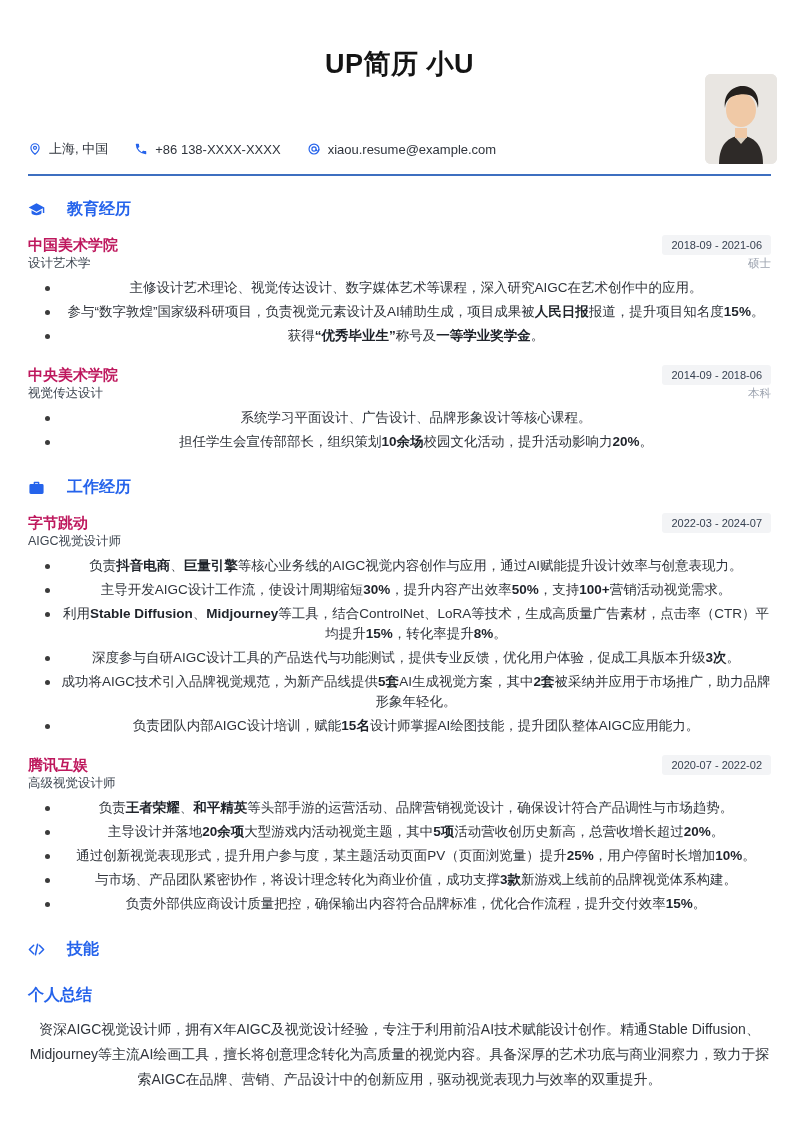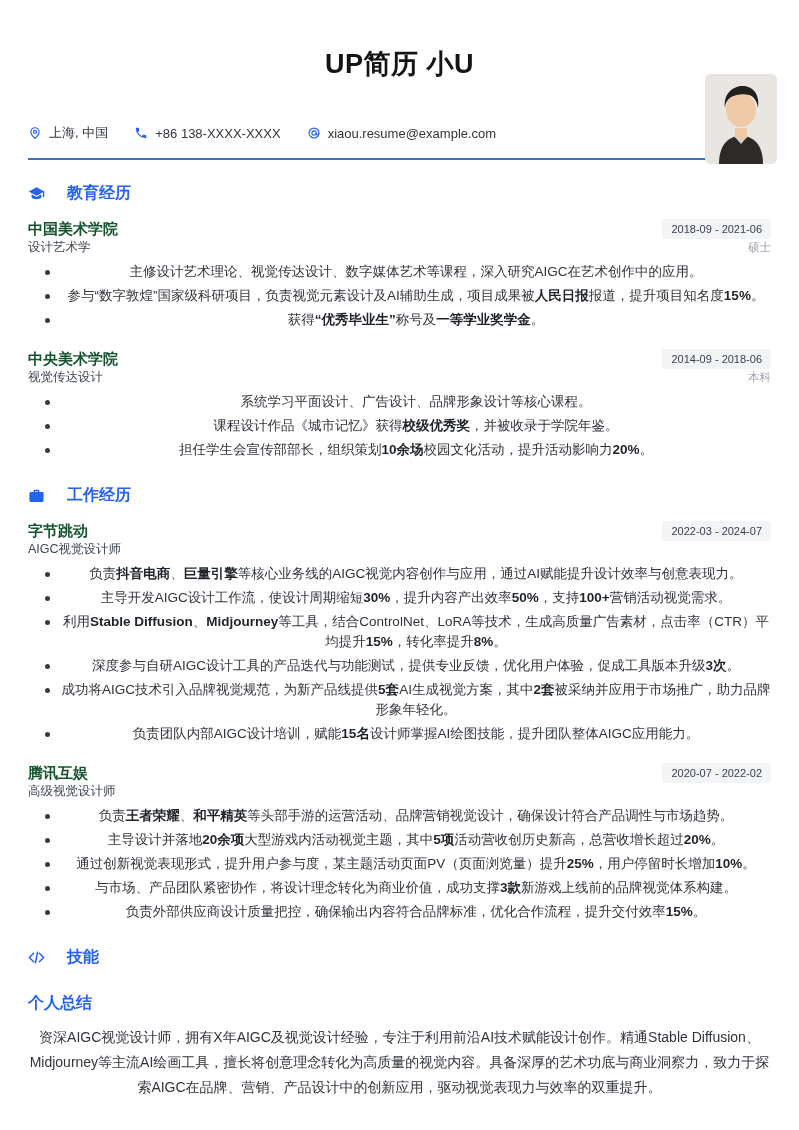--- a/index.html
+++ b/index.html
@@ -18,40 +18,40 @@
   }
   .photo {
     position:absolute; top:28px; right:22px; width:72px; height:90px;
     border-radius:6px; overflow:hidden; background:#e7e4e1;
   }
   .photo svg { display:block; width:100%; height:100%; }
   .contact-row {
     margin-top:42px; display:flex; align-items:center; gap:26px;
     font-size:13px; color:#2F343C;
   }
-  .contact-item { display:flex; align-items:center; gap:7px; }
+  .contact-item { display:flex; align-items:center; gap:7px;margin-top:16px; }
   .cicon { width:14px; height:14px; color:#2563EB; display:inline-flex; }
   .cicon svg { width:14px; height:14px; }
   .divider { margin-top:16px; height:2px; background:#3D6FC0; }
 
   
   .section { margin-top:22px; }
   .section.tight { margin-top:24px; }
   .section-header {
     display:flex; align-items:center; gap:22px;
     color:#2563EB; font-size:16px; font-weight:700; line-height:22px;
   }
   .sicon { width:17px; height:17px; display:inline-flex; color:#2563EB; }
   .sicon svg { width:17px; height:17px; }
 
   
   .entry { margin-top:15px; }
   .entry + .entry { margin-top:19px; }
   .erow { display:flex; justify-content:space-between; align-items:center; }
-  .ename { font-size:15px; font-weight:700; color:#14532d; line-height:20px; }
+  .ename { font-size:15px; font-weight:700; color:#be185d; line-height:20px; }
   .ebadge {
     background:#F3F4F6; color:#374151; font-size:11px; line-height:14px;
     padding:3px 9px; border-radius:3px; white-space:nowrap;
   }
   .erow.sub { align-items:flex-start; }
   .esub { font-size:12.5px; color:#3F4752; line-height:17px; }
   .edeg { font-size:11.5px; color:#9CA3AF; line-height:17px; }
   ul.ebullets { list-style:none; margin-top:6px; padding-left:33px; }
   ul.ebullets li {
     position:relative; font-size:13.5px; line-height:20px; margin-bottom:4px;
@@ -146,21 +146,20 @@
           <div class="erow">
             <span class="ename">中央美术学院</span>
             <span class="ebadge">2014-09 - 2018-06</span>
           </div>
           <div class="erow sub">
             <span class="esub">视觉传达设计</span>
             <span class="edeg">本科</span>
           </div>
           <ul class="ebullets">
             <li><span>系统学习平面设计、广告设计、品牌形象设计等核心课程。</span></li>
-            <li><span>课程设计作品《城市记忆》获得</span><b>校级优秀奖</b><span>，并被收录于学院年鉴。</span></li>
             <li><span>担任学生会宣传部部长，组织策划</span><b>10余场</b><span>校园文化活动，提升活动影响力</span><b>20%</b><span>。</span></li>
           </ul>
         </div>
       </div>
   </div>
 
   <div class="section tight">
     <div class="section-header">
       <span class="sicon">
         <svg viewBox="0 0 24 24" fill="currentColor">

